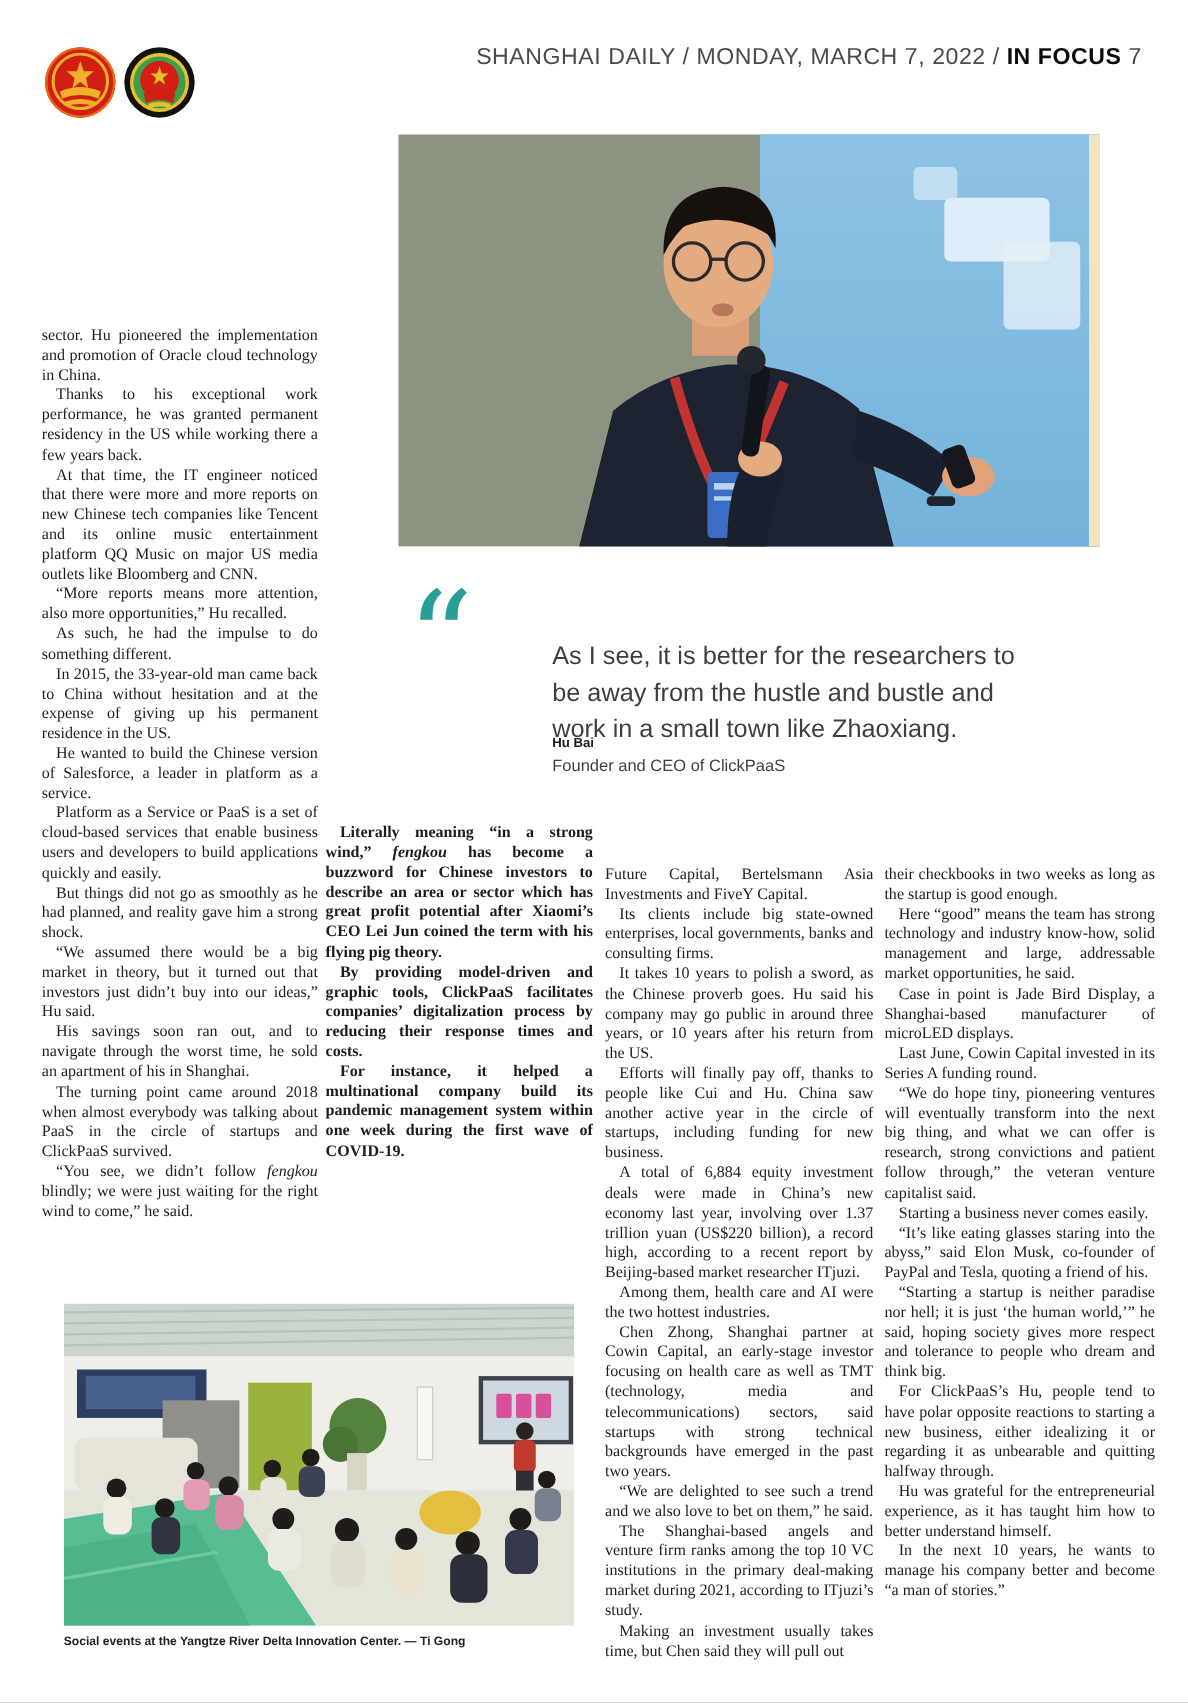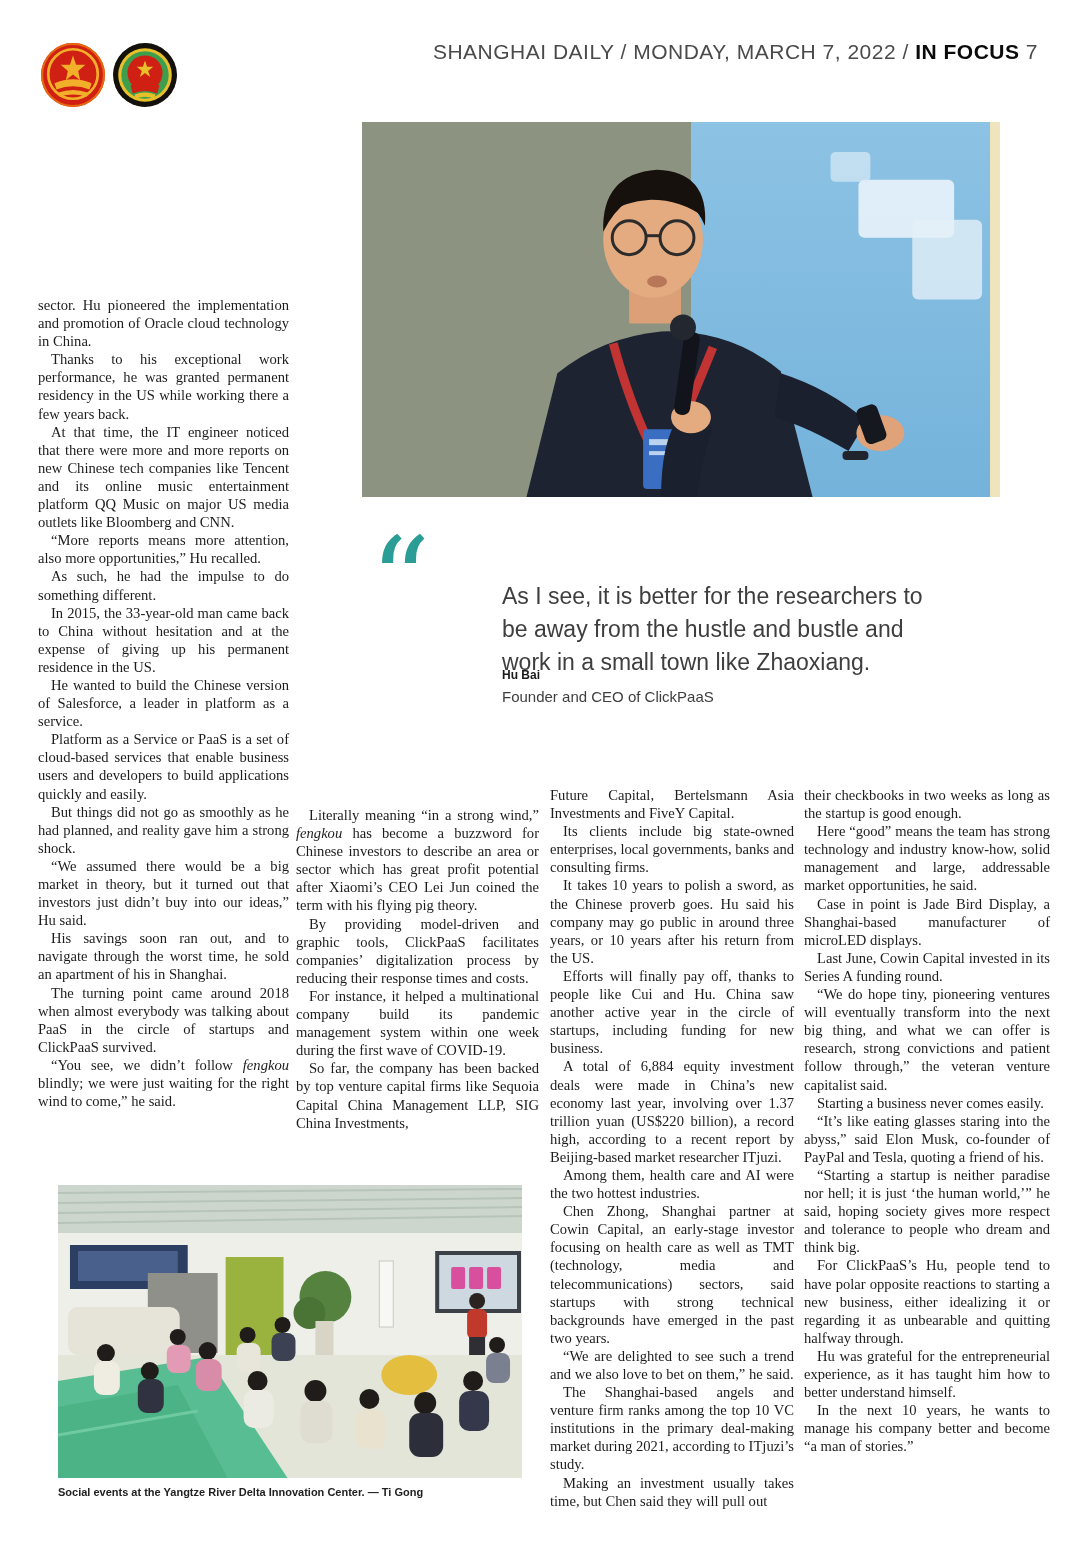--- a/index.html
+++ b/index.html
@@ -23,21 +23,21 @@
   #quote-text{position:absolute;left:140px;top:24px;width:432px;
               font-family:"Liberation Sans",sans-serif;font-size:23px;line-height:33px;color:#3e3e3e;}
   #quote-name{position:absolute;left:140px;top:112px;font-family:"Liberation Sans",sans-serif;
               font-size:12px;font-weight:bold;color:#1a1a1a;}
   #quote-role{position:absolute;left:140px;top:132px;font-family:"Liberation Sans",sans-serif;
               font-size:15px;color:#3e3e3e;}
   
   .column{position:absolute;font-size:14.6px;line-height:18.1px;text-align:justify;
           hyphens:auto;-webkit-hyphens:auto;}
   #col1{left:38px;top:296px;width:251px;}
-  #col2{left:296px;top:806px;width:243px;}
+  #col2{left:296px;top:748px;width:243px;font-weight:bold;}
   #col3{left:550px;top:786px;width:244px;}
   #col4{left:804px;top:786px;width:246px;}
   .para{margin:0;text-indent:13px;}
   .cont .para:first-child{text-indent:0;}
   
   #bottom-photo{position:absolute;left:58px;top:1185px;width:464px;height:293px;overflow:hidden;}
   #bottom-photo svg{display:block;width:100%;height:100%;}
   #photo-caption{position:absolute;left:58px;top:1486px;width:480px;
                  font-family:"Liberation Sans",sans-serif;font-size:11px;font-weight:bold;color:#222;}
 </style>
@@ -138,21 +138,20 @@
       <p class="para">But things did not go as smoothly as he had planned, and reality gave him a strong shock.</p>
       <p class="para">“We assumed there would be a big market in theory, but it turned out that investors just didn’t buy into our ideas,” Hu said.</p>
       <p class="para">His savings soon ran out, and to navigate through the worst time, he sold an apartment of his in Shanghai.</p>
       <p class="para">The turning point came around 2018 when almost everybody was talking about PaaS in the circle of startups and ClickPaaS survived.</p>
       <p class="para">“You see, we didn’t follow <i>fengkou</i> blindly; we were just waiting for the right wind to come,” he said.</p>
     </div>
   <div id="col2" class="column">
       <p class="para">Literally meaning “in a strong wind,” <i>fengkou</i> has become a buzzword for Chinese investors to describe an area or sector which has great profit potential after Xiaomi’s CEO Lei Jun coined the term with his flying pig theory.</p>
       <p class="para">By providing model-driven and graphic tools, ClickPaaS facilitates companies’ digitalization process by reducing their response times and costs.</p>
       <p class="para">For instance, it helped a multinational company build its pandemic management system within one week during the first wave of COVID-19.</p>
-      <p class="para">So far, the company has been backed by top venture capital firms like Sequoia Capital China Management LLP, SIG China Investments,</p>
     </div>
   <div id="col3" class="column cont">
       <p class="para">Future Capital, Bertelsmann Asia Investments and FiveY Capital.</p>
       <p class="para">Its clients include big state-owned enterprises, local governments, banks and consulting firms.</p>
       <p class="para">It takes 10 years to polish a sword, as the Chinese proverb goes. Hu said his company may go public in around three years, or 10 years after his return from the US.</p>
       <p class="para">Efforts will finally pay off, thanks to people like Cui and Hu. China saw another active year in the circle of startups, including funding for new business.</p>
       <p class="para">A total of 6,884 equity investment deals were made in China’s new economy last year, involving over 1.37 trillion yuan (US$220 billion), a record high, according to a recent report by Beijing-based market researcher ITjuzi.</p>
       <p class="para">Among them, health care and AI were the two hottest industries.</p>
       <p class="para">Chen Zhong, Shanghai partner at Cowin Capital, an early-stage investor focusing on health care as well as TMT (technology, media and telecommunications) sectors, said startups with strong technical backgrounds have emerged in the past two years.</p>
       <p class="para">“We are delighted to see such a trend and we also love to bet on them,” he said.</p>

